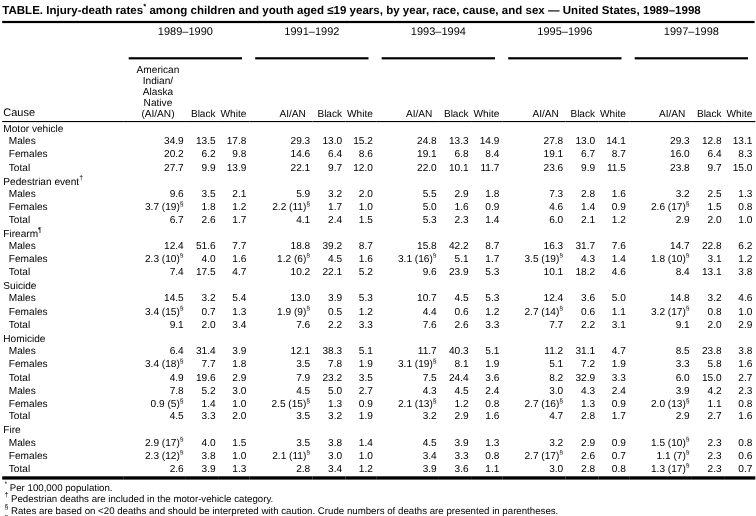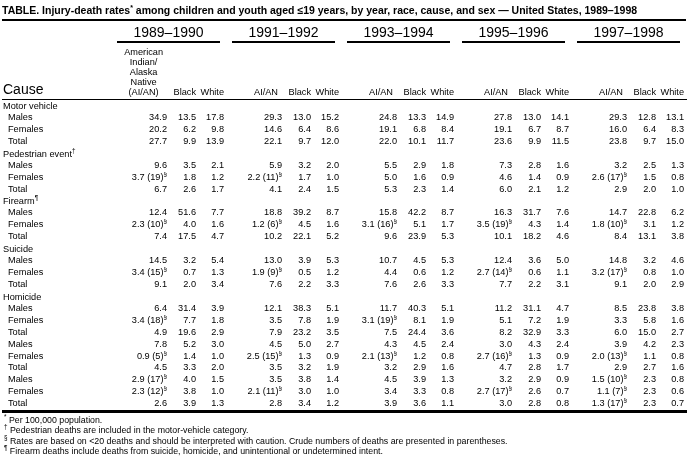--- a/index.html
+++ b/index.html
@@ -20,27 +20,27 @@
     width:684px; border-bottom:3px solid #000;
   }
   col.c-cause { width:110px; }
   col.c-aian  { width:57px; }
   col.c-black { width:30px; }
   col.c-white { width:28px; }
   thead th { font-weight:normal; font-size:9.2px; padding:0; }
   .year-th { padding-top:3px; }
   .year-label {
     text-align:center; margin:0 7px 0 5px;
-    padding-bottom:1px; border-bottom:2px solid #000;
-    font-size:14px; white-space:nowrap;
+    padding-bottom:17px; border-bottom:2px solid #000;
+    font-size:10px; white-space:nowrap;
   }
   .sub-row th { border-bottom:1px solid #000; }
   .cause-th {
     vertical-align:bottom; text-align:left;
-    padding:0 0 2px 1px; font-size:14px;
+    padding:0 0 2px 1px; font-size:10px;
   }
   .sub-th { vertical-align:bottom; text-align:right; padding:4px 3px 2px 0; line-height:10px; }
   .sub-th.aian { padding-right:6px; }
   .aian-block { display:inline-block; text-align:center; line-height:10px; }
   tbody td {
     font-size:9.2px; height:11.9px; line-height:11.9px;
     text-align:right; white-space:nowrap; padding:0 3px 0 0;
     overflow:hidden;
   }
   tbody td.aian-val { padding-right:2px; }
@@ -452,20 +452,23 @@
           <td class="aian-val">3.2</td>
           <td class="black-val">2.9</td>
           <td class="white-val">1.6</td>
           <td class="aian-val">4.7</td>
           <td class="black-val">2.8</td>
           <td class="white-val">1.7</td>
           <td class="aian-val">2.9</td>
           <td class="black-val">2.7</td>
           <td class="white-val">1.6</td>
         </tr>
+        <tr class="cause-row">
+          <td colspan="16">Fire</td>
+        </tr>
         <tr>
           <td class="row-label">Males</td>
           <td class="aian-val">2.9 (17)<sup>§</sup></td>
           <td class="black-val">4.0</td>
           <td class="white-val">1.5</td>
           <td class="aian-val">3.5</td>
           <td class="black-val">3.8</td>
           <td class="white-val">1.4</td>
           <td class="aian-val">4.5</td>
           <td class="black-val">3.9</td>

